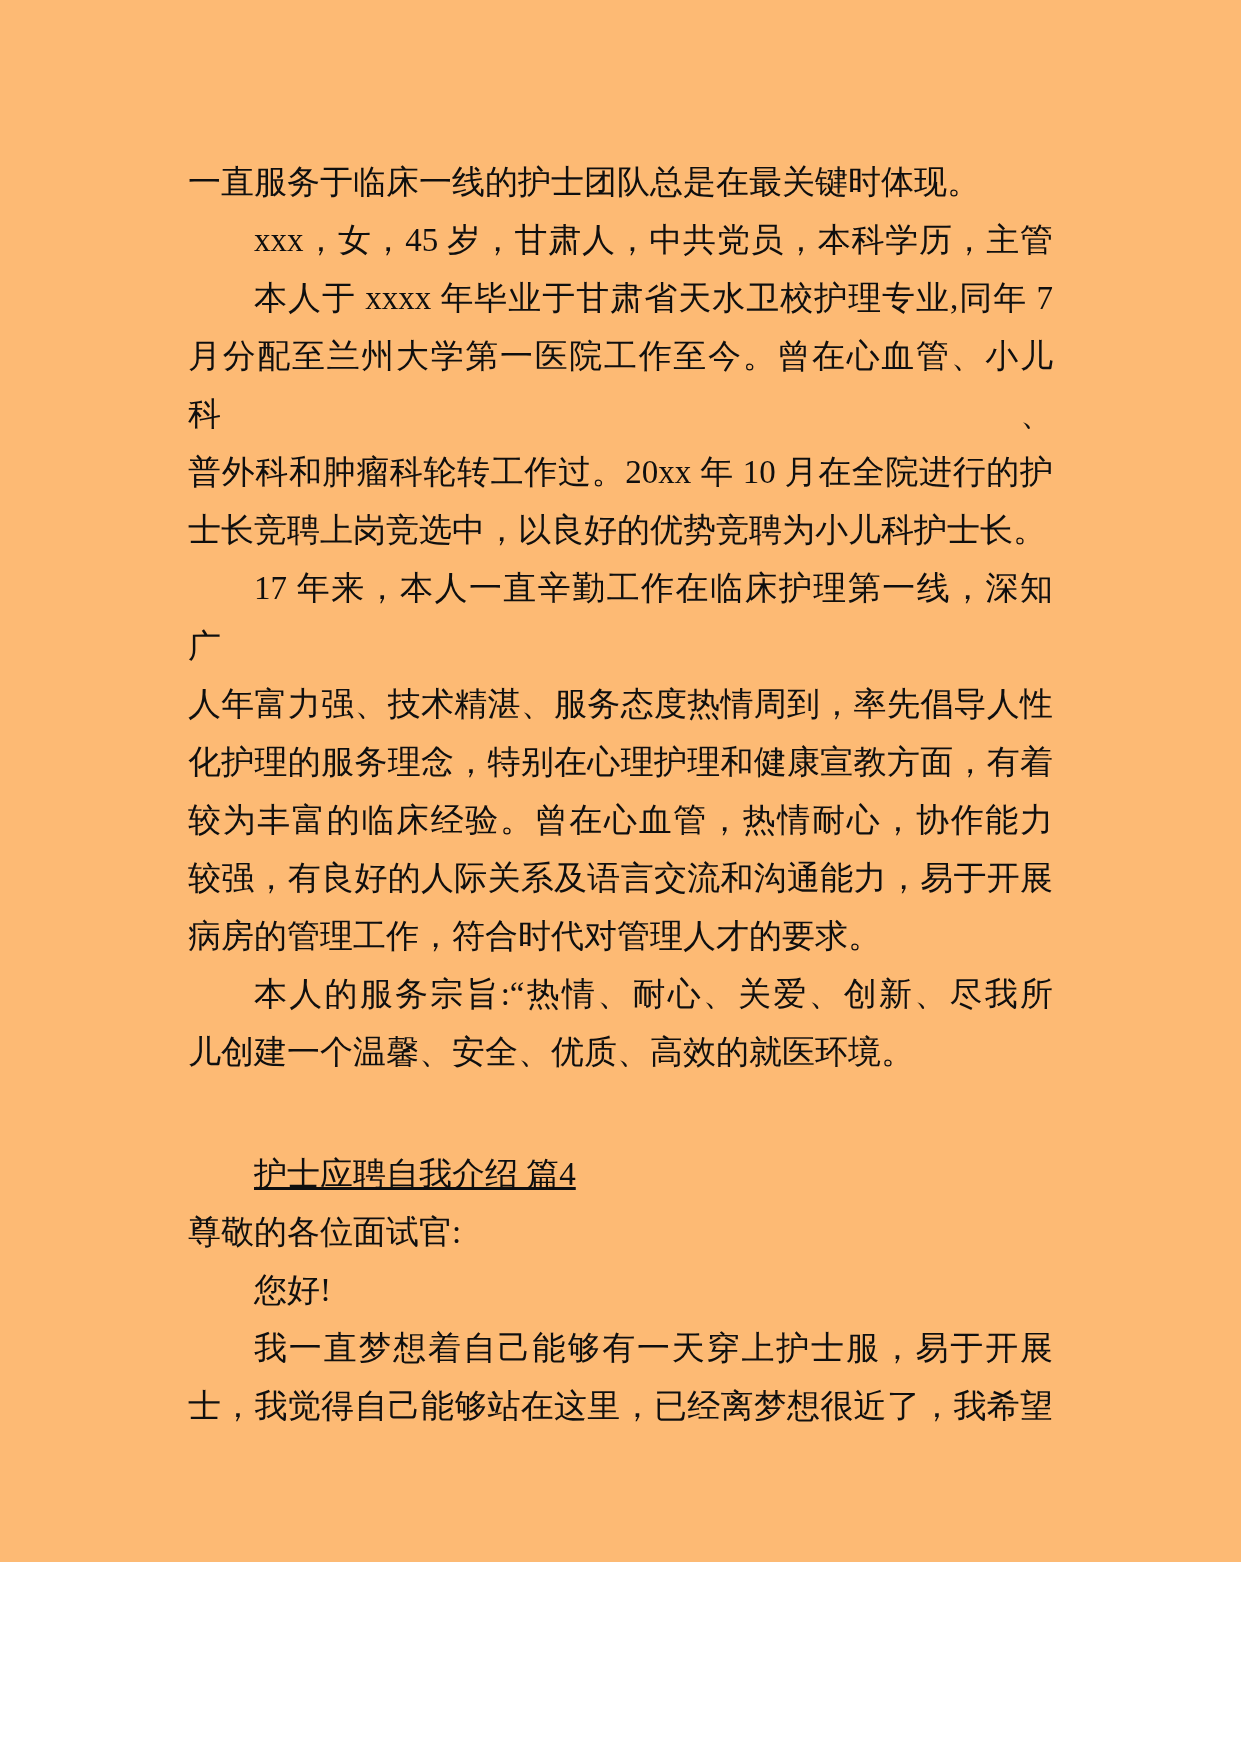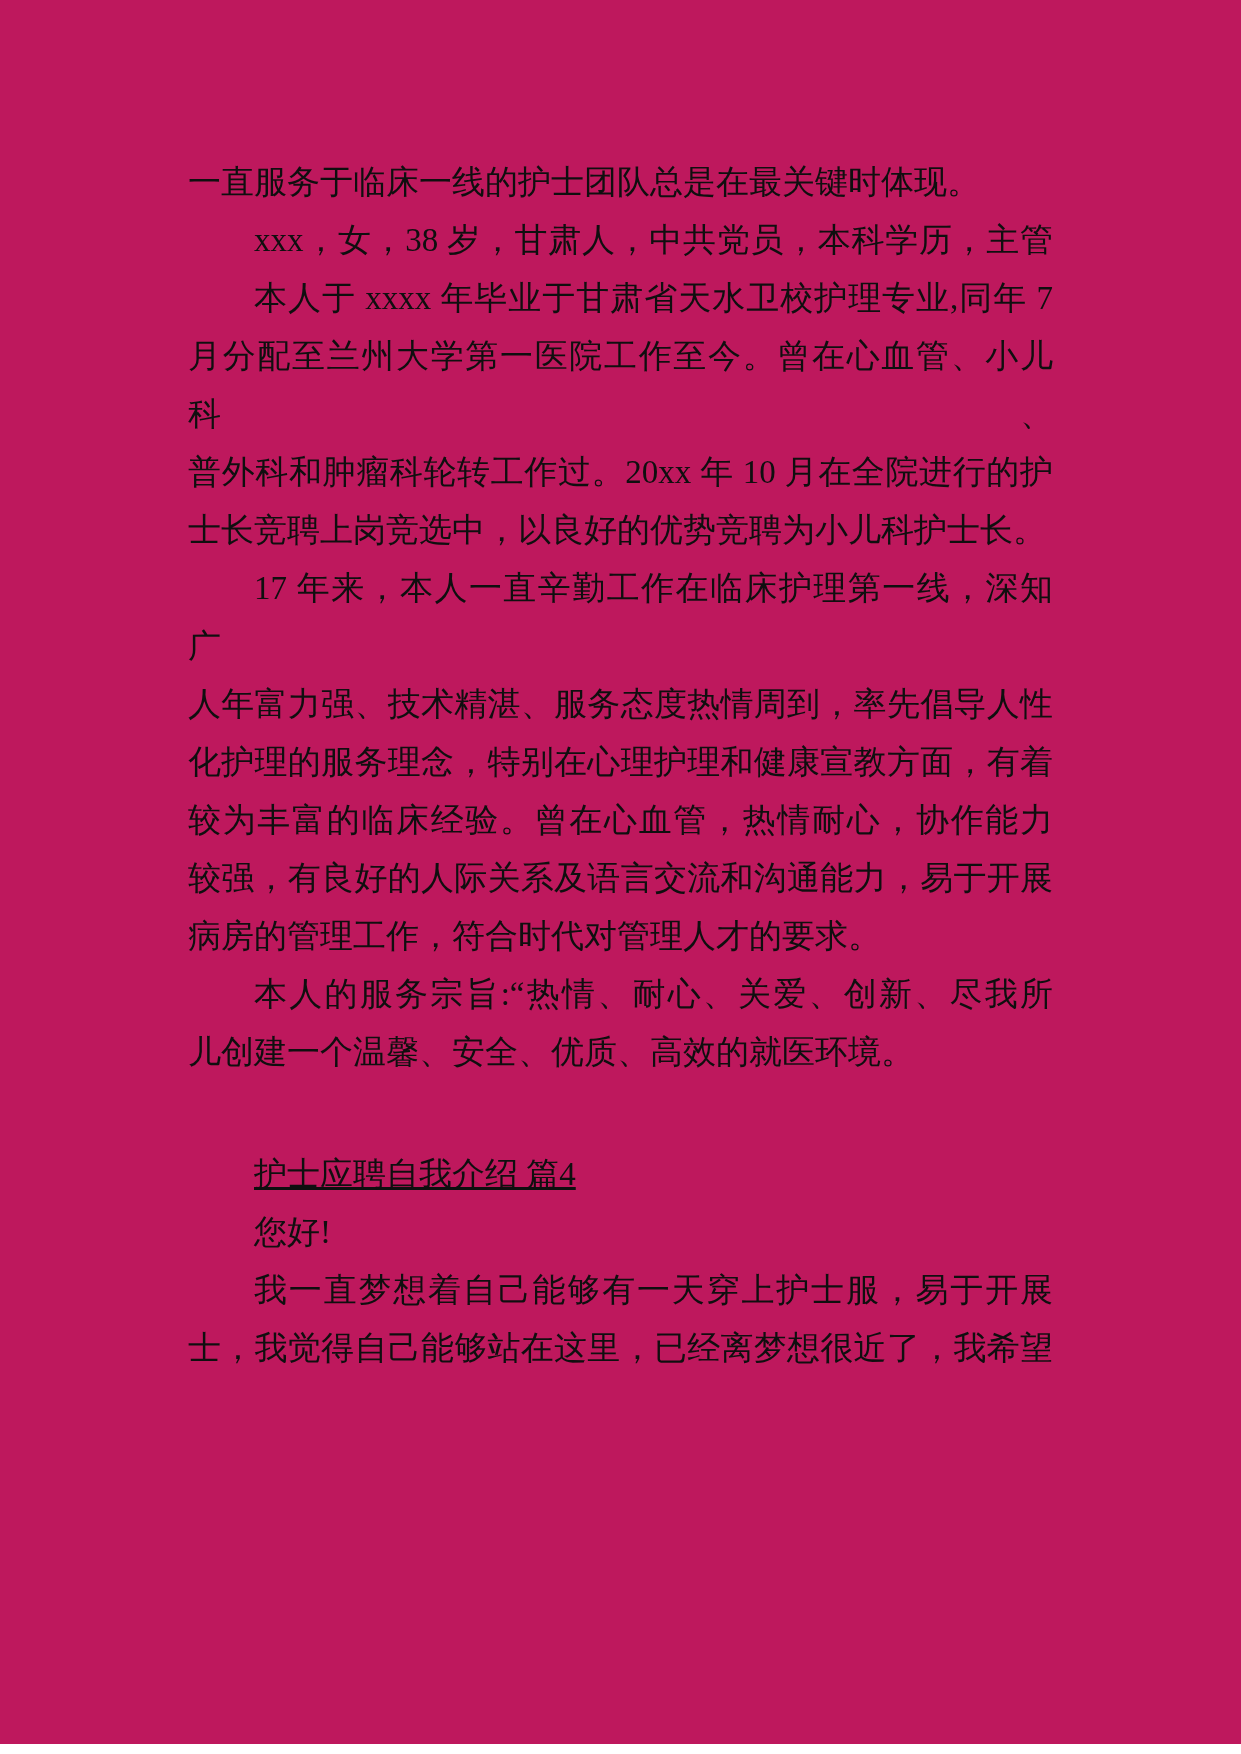--- a/index.html
+++ b/index.html
@@ -8,22 +8,22 @@
   }
   body {
     width: 1241px;
     height: 1754px;
     background: #ffffff;
     overflow: hidden;
   }
   .page {
     position: relative;
     width: 1241px;
-    height: 1744px;
-    background: #be185d;
+    height: 1562px;
+    background: #fdba74;
   }
   .content {
     position: absolute;
     left: 188px;
     top: 153px;
     width: 865px;
     font-family: "Liberation Serif", "DejaVu Serif", serif;
     font-size: 33px;
     line-height: 58px;
     font-weight: 400;
@@ -48,32 +48,33 @@
   .spacer {
     height: 58px;
   }
 </style>
 </head>
 <body style="background: rgb(255, 255, 255);">
 
 <div class="page">
   <div class="content" id="document-content" style="color: rgb(15, 15, 15);">
       <div class="line">一直服务于临床一线的护士团队总是在最关键时体现。</div>
-      <div class="line indent justify">xxx，女，38 岁，甘肃人，中共党员，本科学历，主管</div>
+      <div class="line indent justify">xxx，女，45 岁，甘肃人，中共党员，本科学历，主管</div>
       <div class="line indent justify">本人于 xxxx 年毕业于甘肃省天水卫校护理专业,同年 7</div>
       <div class="line justify">月分配至兰州大学第一医院工作至今。曾在心血管、小儿科、</div>
       <div class="line justify">普外科和肿瘤科轮转工作过。20xx 年 10 月在全院进行的护</div>
       <div class="line">士长竞聘上岗竞选中，以良好的优势竞聘为小儿科护士长。</div>
       <div class="line indent justify">17 年来，本人一直辛勤工作在临床护理第一线，深知广</div>
       <div class="line justify">人年富力强、技术精湛、服务态度热情周到，率先倡导人性</div>
       <div class="line justify">化护理的服务理念，特别在心理护理和健康宣教方面，有着</div>
       <div class="line justify">较为丰富的临床经验。曾在心血管，热情耐心，协作能力</div>
       <div class="line justify">较强，有良好的人际关系及语言交流和沟通能力，易于开展</div>
       <div class="line">病房的管理工作，符合时代对管理人才的要求。</div>
       <div class="line indent justify">本人的服务宗旨:“热情、耐心、关爱、创新、尽我所</div>
       <div class="line">儿创建一个温馨、安全、优质、高效的就医环境。</div>
       <div class="spacer"></div>
       <div class="line indent heading">护士应聘自我介绍 篇4</div>
+      <div class="line">尊敬的各位面试官:</div>
       <div class="line indent">您好!</div>
       <div class="line indent justify">我一直梦想着自己能够有一天穿上护士服，易于开展</div>
       <div class="line justify">士，我觉得自己能够站在这里，已经离梦想很近了，我希望</div>
     </div>
 </div>
 
 </body></html>

